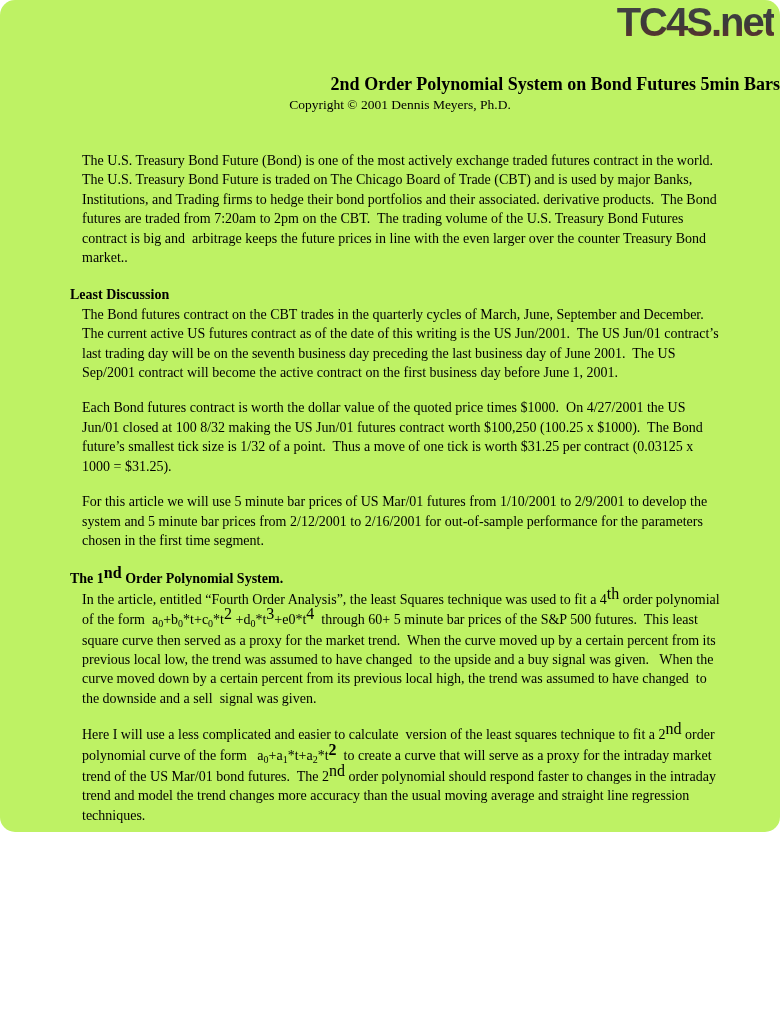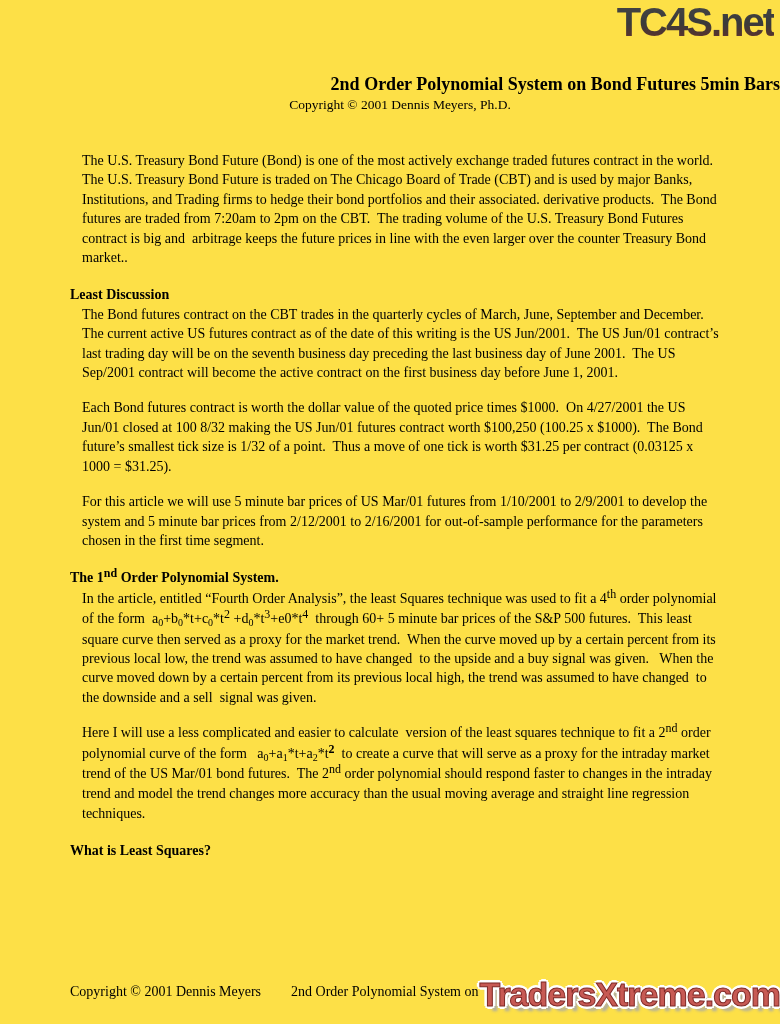--- a/index.html
+++ b/index.html
@@ -1,24 +1,25 @@
 <!DOCTYPE html>
 <html><head>
 <meta charset="utf-8">
 <style>
   * { margin: 0; padding: 0; box-sizing: border-box; }
   html, body { background: #ffffff; }
   .page {
     position: relative;
     width: 780px;
-    height: 1024px;
-    background: #fde047;
+    height: 832px;
+    background: #bef264;
     overflow: hidden;
     font-family: "Liberation Serif", serif;
     color: #1a1a1a;
+    border-radius: 15px;
   }
 
   
   .tc4s {
     position: absolute;
     top: 0px;
     right: 6px;
     font-family: "Liberation Sans", sans-serif;
     font-weight: bold;
     font-size: 40px;
@@ -64,21 +65,21 @@
     line-height: 19.4px;
     color: #000;
     z-index: 1;
   }
   .body p, .body h3 { white-space: pre-wrap; font-size: 14px; }
   .body p  { margin: 16px 0 0 12px; font-weight: normal; }
   .body h3 { margin: 18px 0 0 0; font-weight: bold; }
   .body > :first-child { margin-top: 0; }
   .body p.after-heading { margin-top: 0; }
   .seg-sub  { font-size: 10px; position: relative; top: 3px; }
-  .seg-sup  { font-size: 12px; position: relative; top: -5px; }
+  .seg-sup  { font-size: 16px; position: relative; top: -5px; }
   .seg-bold { font-weight: bold; }
 
   
   .dlsub {
     position: absolute;
     left: 238px;
     top: 478px;
     z-index: 5;
     font-family: "DejaVu Serif", serif;
     font-weight: bold;

